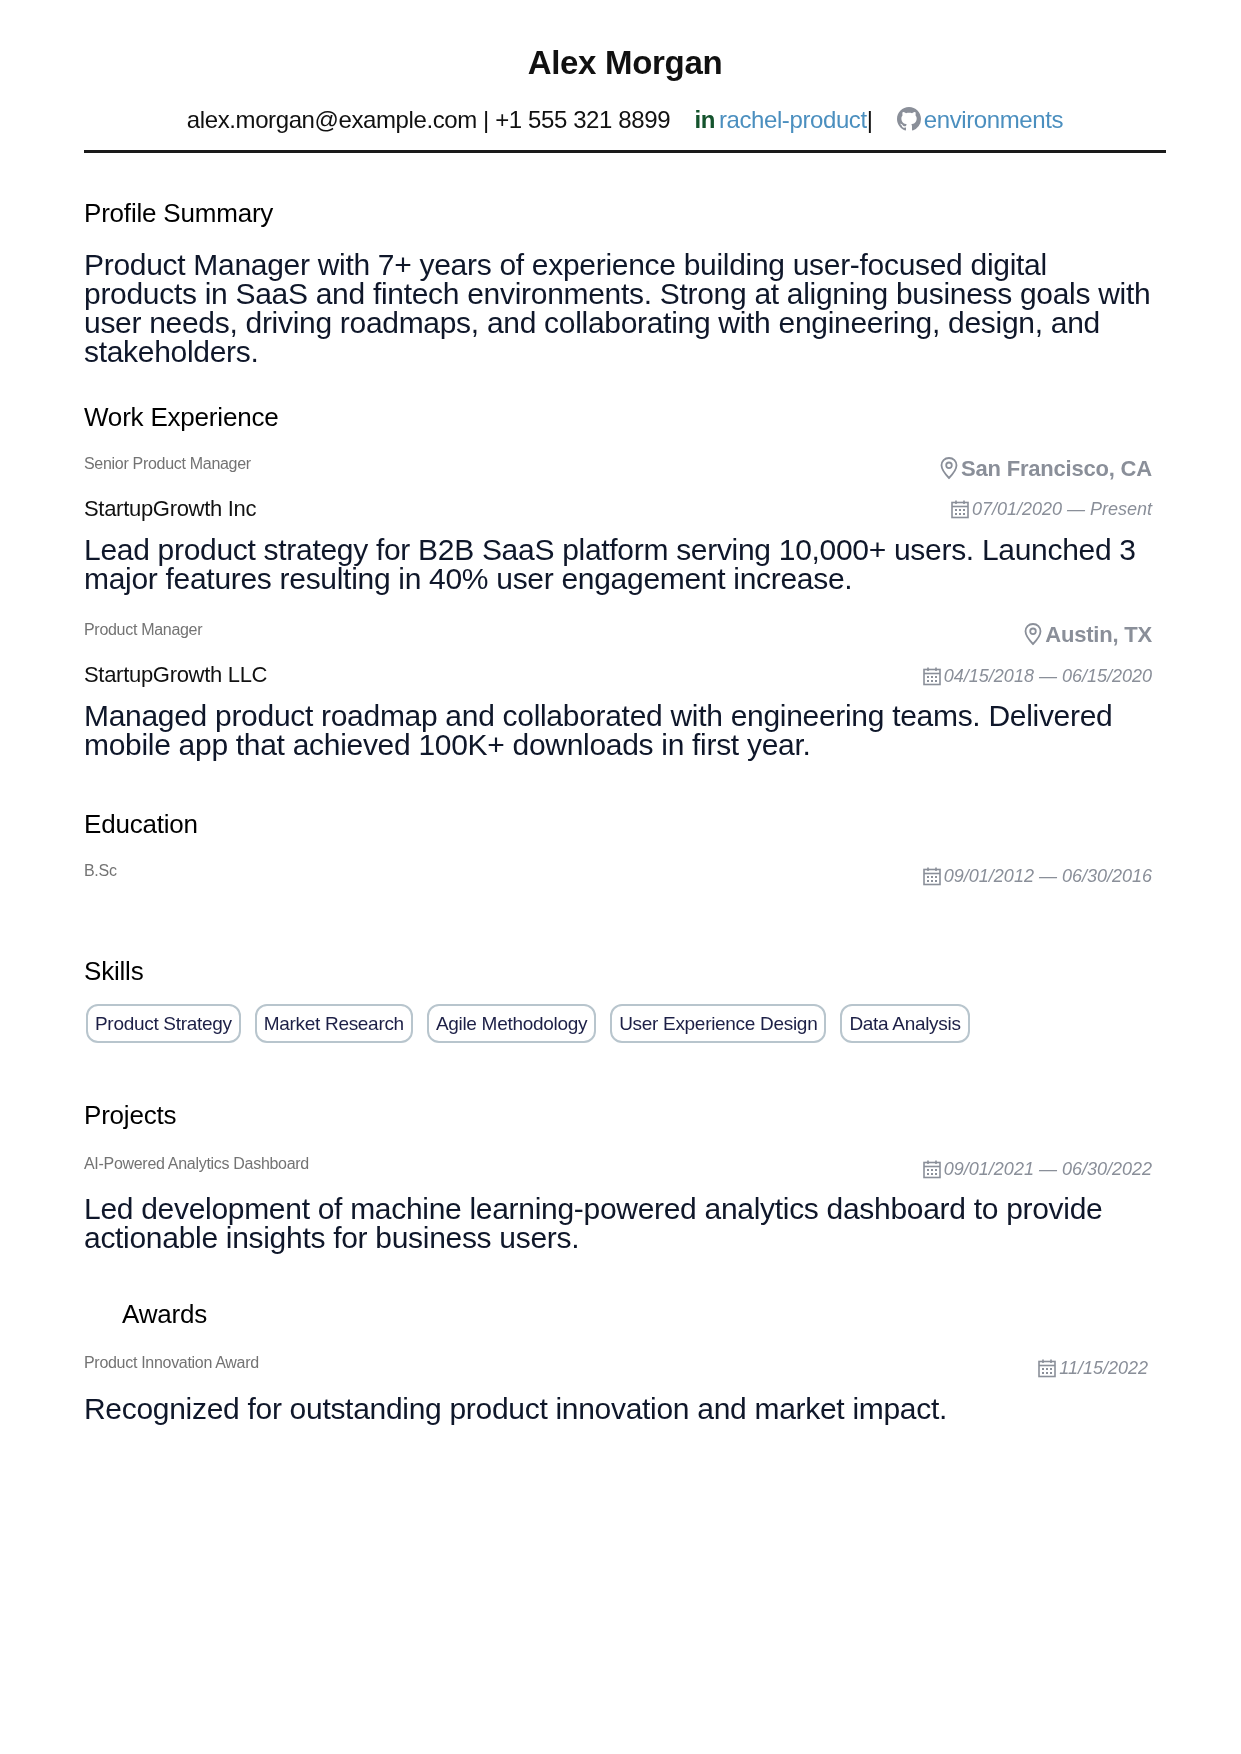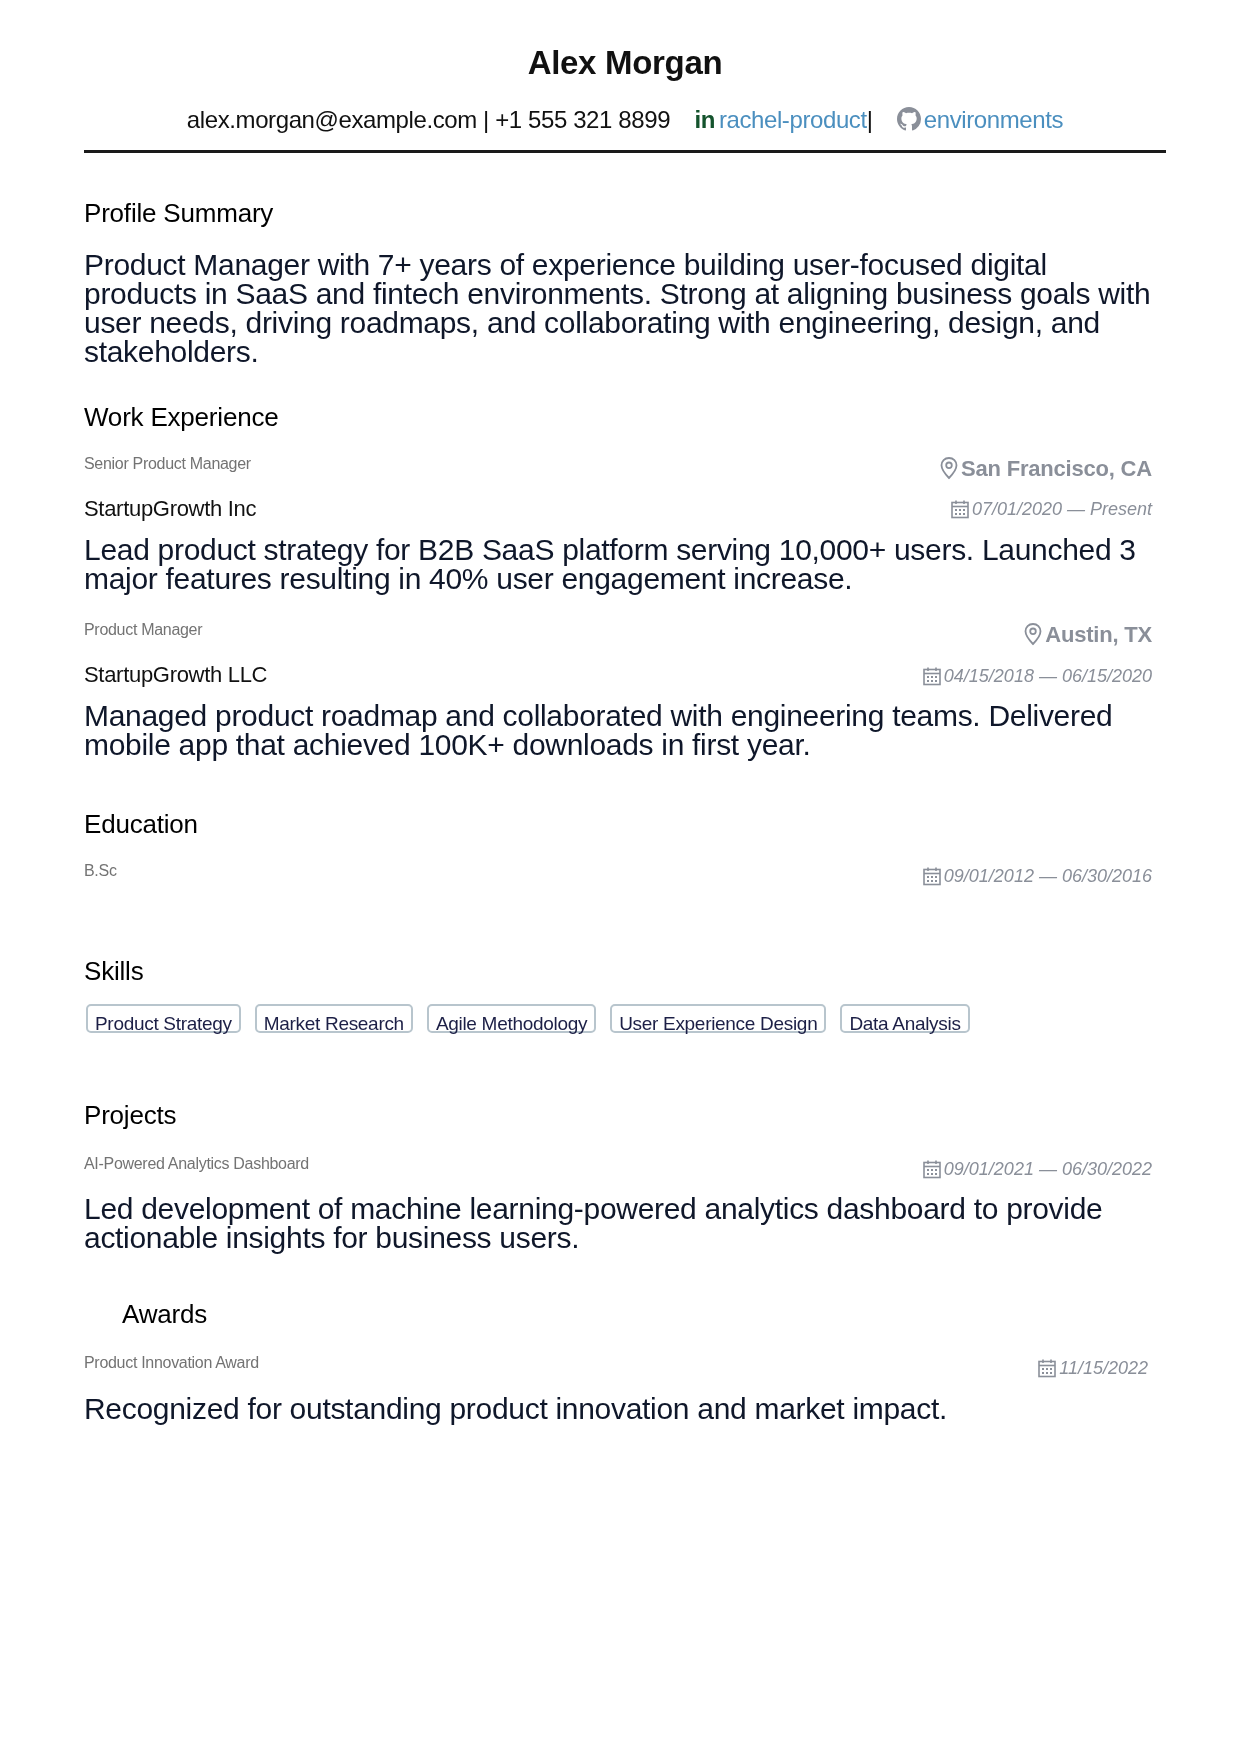--- a/index.html
+++ b/index.html
@@ -18,21 +18,21 @@
   .section-title { position: absolute; left: 0; font-size: 26px; color: #000000; font-weight: normal; letter-spacing: -0.2px; }
   .para { position: absolute; left: 0; width: 1082px; font-size: 30px; line-height: 29px; color: #0f172a; letter-spacing: -0.3px; }
   .entry-title { position: absolute; left: 0; font-size: 16px; font-weight: normal; color: #737373; letter-spacing: -0.3px; }
   .entry-sub { position: absolute; left: 0; font-size: 22px; color: #111; letter-spacing: -0.3px; }
   .right { position: absolute; right: 14px; display: flex; align-items: flex-start; gap: 2px; white-space: nowrap; }
   .loc { font-size: 22px; font-weight: bold; color: #8a8f99; letter-spacing: -0.2px; }
   .date { font-size: 18px; font-style: italic; color: #8a8f99; }
   .ic-loc, .ic-cal { display: inline-block; }
 
   .chips { position: absolute; left: 2px; top: 1004px; display: flex; gap: 14px; }
-  .chip { border: 2px solid #b8c5cd; border-radius: 5px; padding: 6px 7px; font-size: 19px; color: #1c1f46; background: #fff; white-space: nowrap; letter-spacing: -0.3px; height: 29px; line-height: 24px; }
+  .chip { border: 2px solid #b8c5cd; border-radius: 12px; padding: 6px 7px; font-size: 19px; color: #1c1f46; background: #fff; white-space: nowrap; letter-spacing: -0.3px; height: 39px; line-height: 24px; }
 </style>
 </head>
 <body>
 
 <div class="page">
 
   <div class="name">Alex Morgan</div>
   <div class="contact">
     <span>alex.morgan@example.com</span>
     <span class="sep">|</span>

